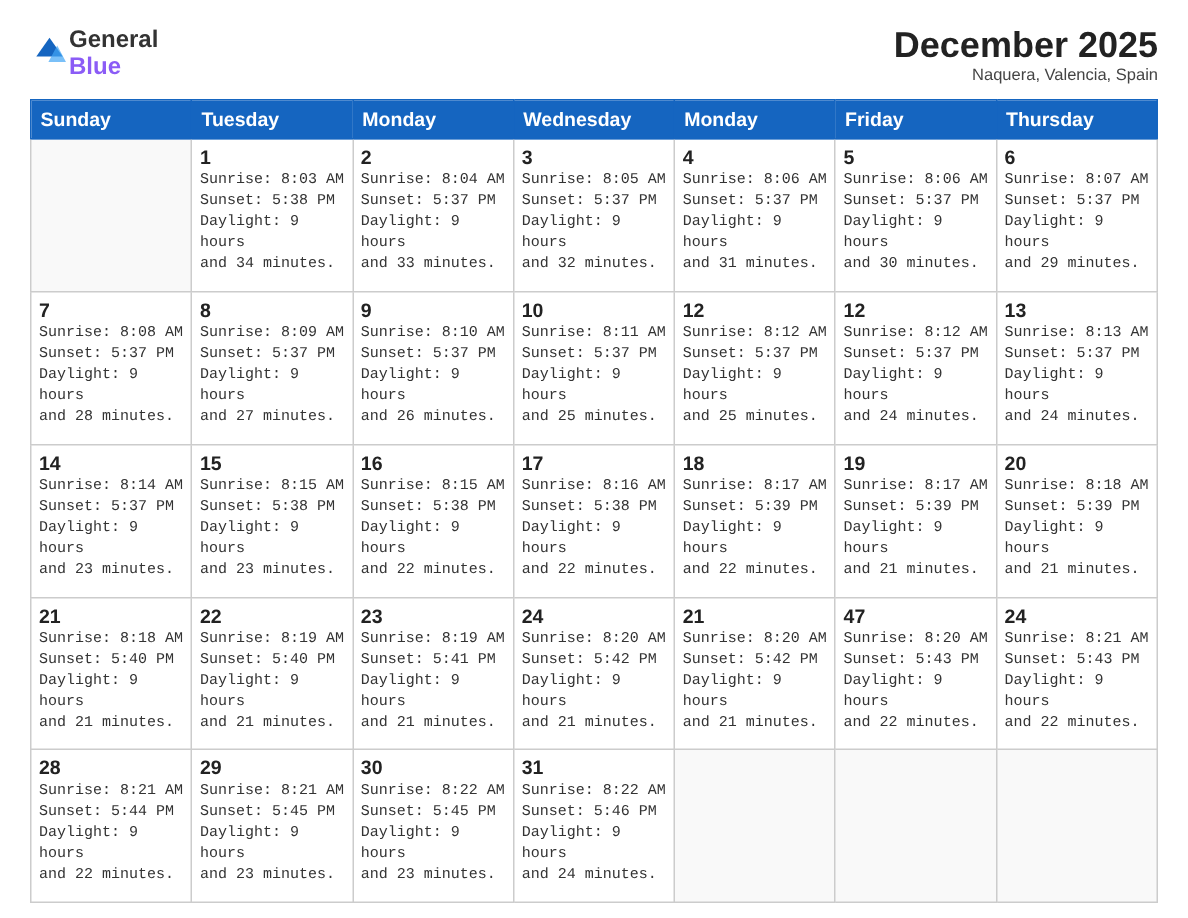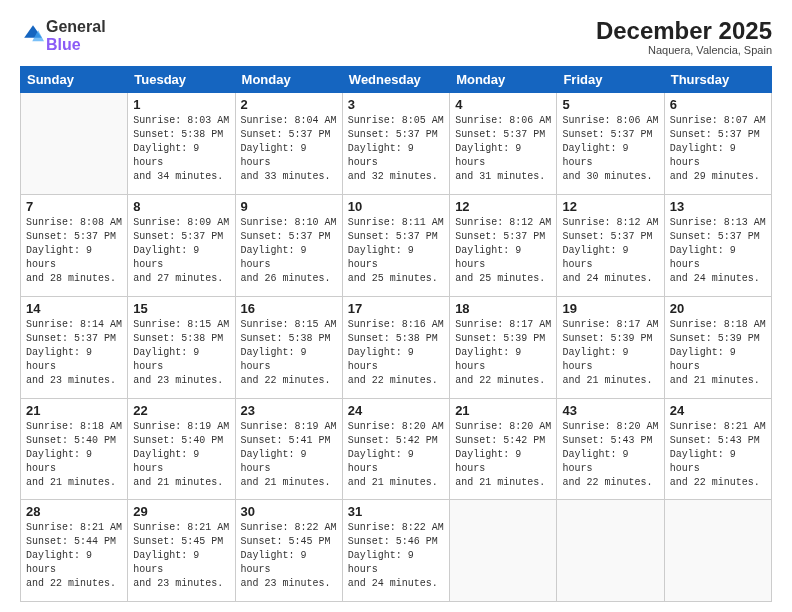--- a/index.html
+++ b/index.html
@@ -227,21 +227,21 @@
           </td>
           <td>
             <span class="day-number">24</span>
             <div class="day-info">Sunrise: 8:20 AM<br>Sunset: 5:42 PM<br>Daylight: 9 hours<br>and 21 minutes.</div>
           </td>
           <td>
             <span class="day-number">21</span>
             <div class="day-info">Sunrise: 8:20 AM<br>Sunset: 5:42 PM<br>Daylight: 9 hours<br>and 21 minutes.</div>
           </td>
           <td>
-            <span class="day-number">43</span>
+            <span class="day-number">47</span>
             <div class="day-info">Sunrise: 8:20 AM<br>Sunset: 5:43 PM<br>Daylight: 9 hours<br>and 22 minutes.</div>
           </td>
           <td>
             <span class="day-number">24</span>
             <div class="day-info">Sunrise: 8:21 AM<br>Sunset: 5:43 PM<br>Daylight: 9 hours<br>and 22 minutes.</div>
           </td>
         </tr>
         <tr>
           <td>
             <span class="day-number">28</span>

